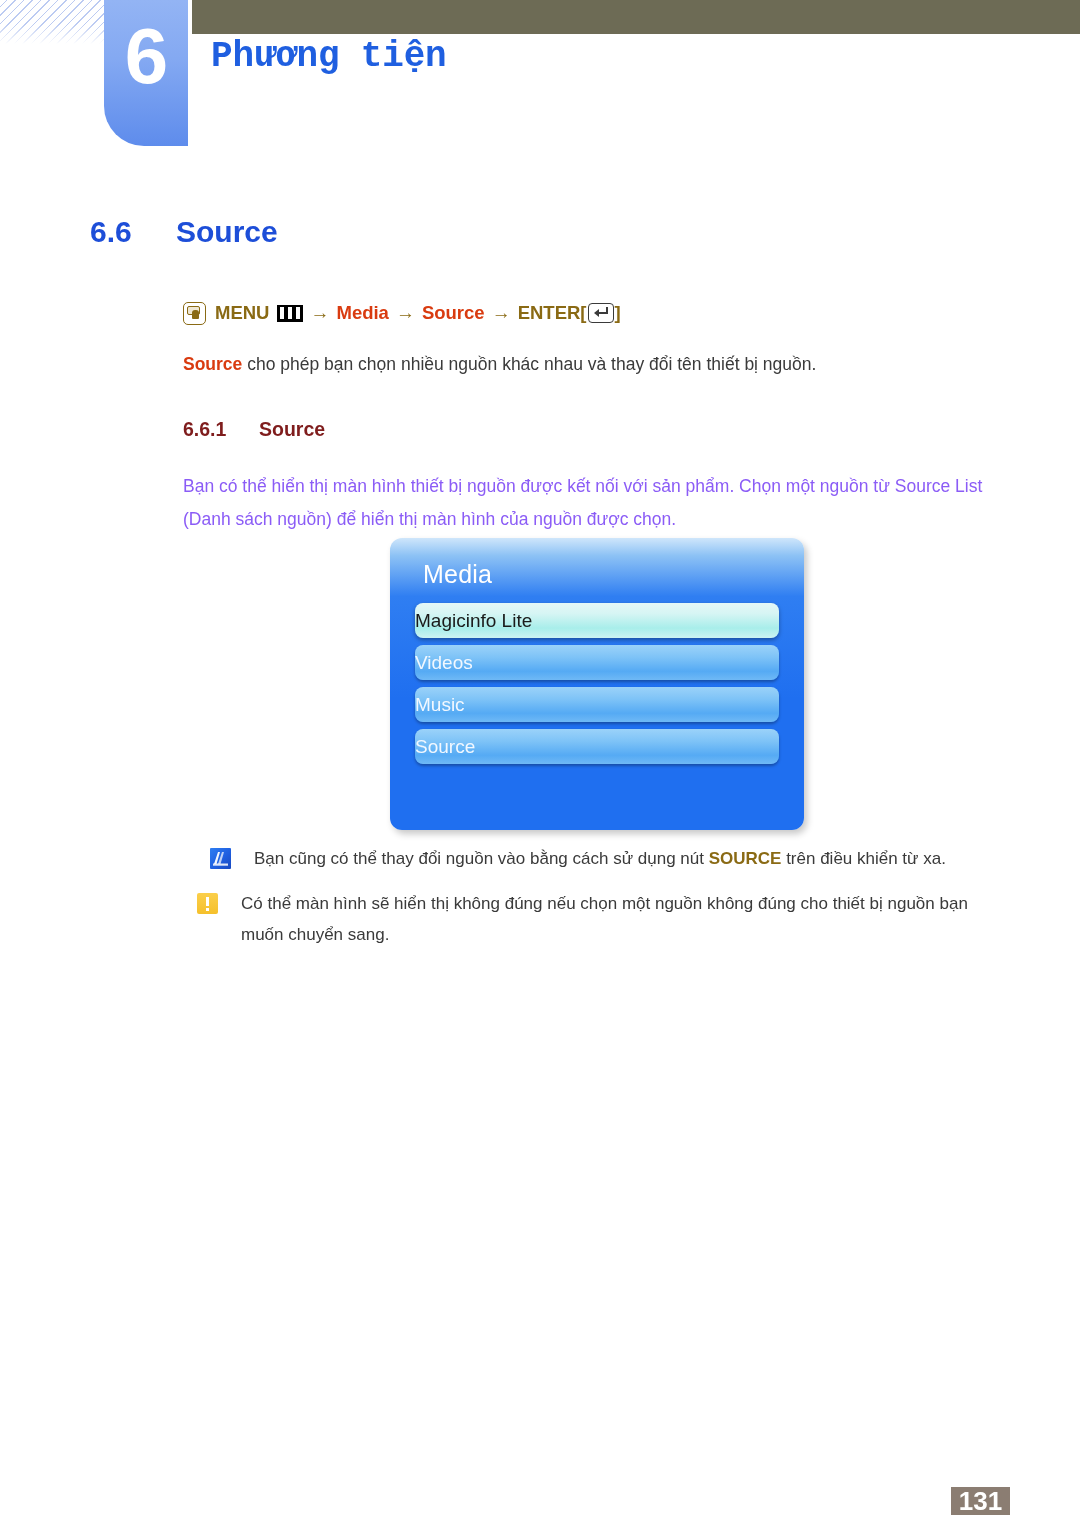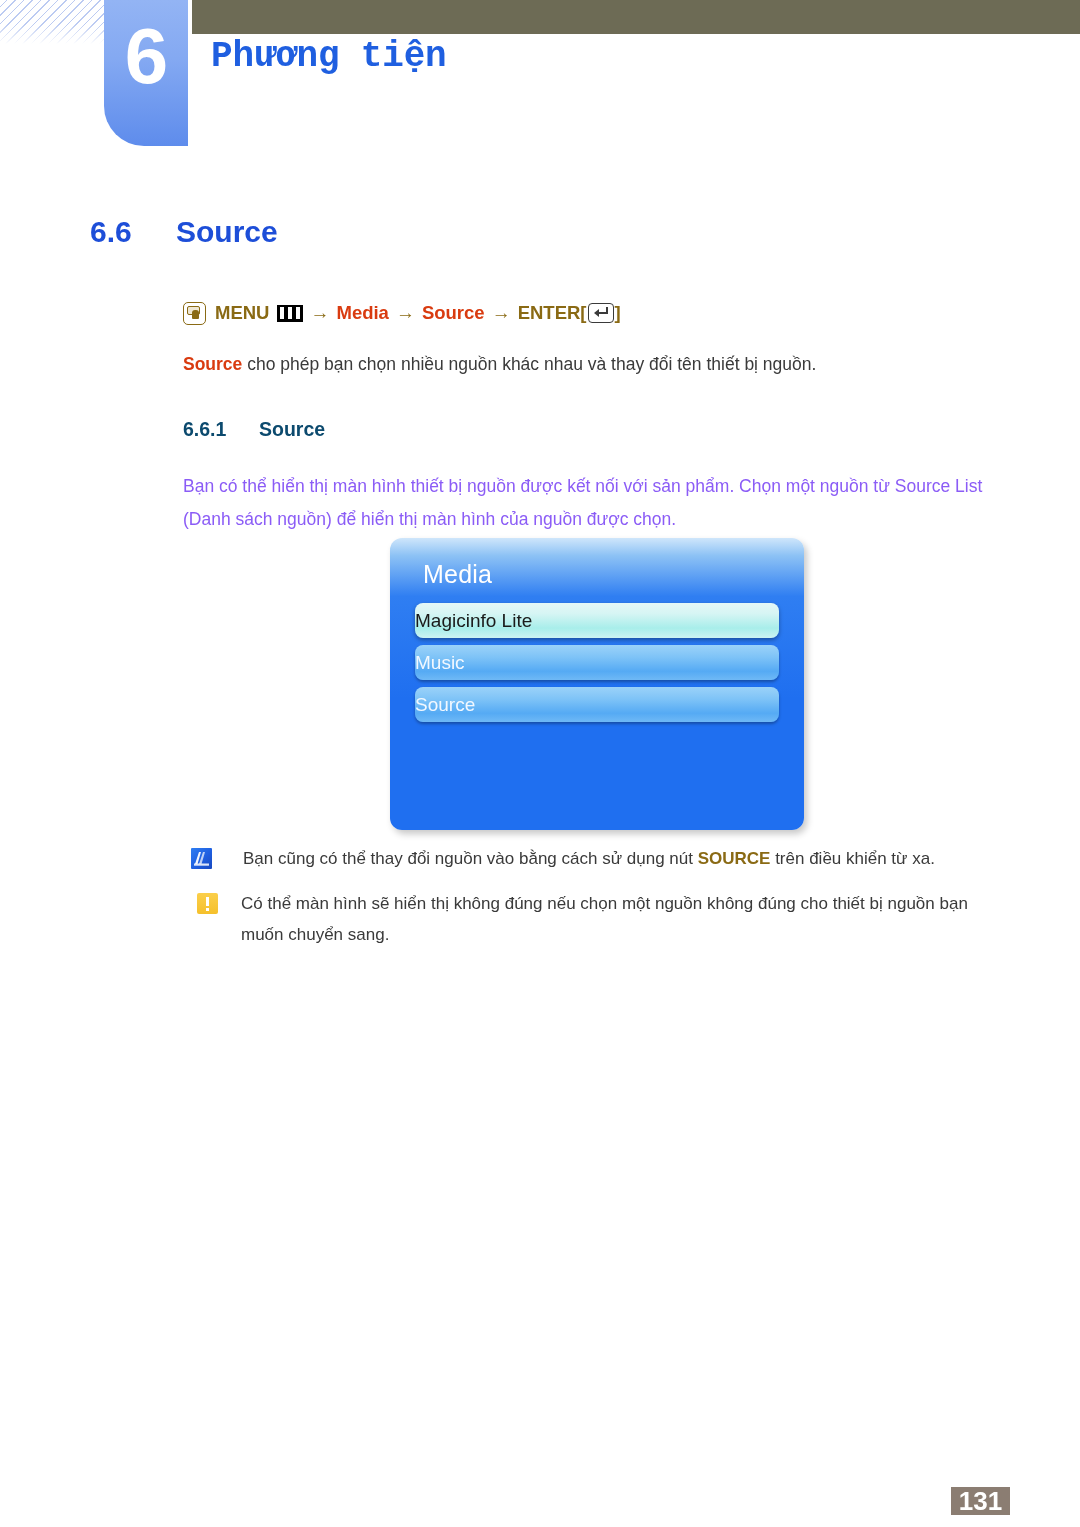--- a/index.html
+++ b/index.html
@@ -184,21 +184,21 @@
     line-height: 29px;
   }
   .intro-line b { color: #d93b10; }
 
   .sub-head {
     position: absolute;
     left: 183px;
     top: 418px;
     font-size: 19.5px;
     font-weight: bold;
-    color: #0c4a6e;
+    color: #7f1d1d;
     white-space: nowrap;
   }
   .sub-head .sub-num { display: inline-block; width: 76px; }
 
   .para {
     position: absolute;
     left: 183px;
     top: 470px;
     width: 812px;
     font-size: 17.5px;
@@ -267,21 +267,21 @@
     display: flex;
     align-items: flex-start;
   }
   .note-row .note-text {
     font-size: 17px;
     color: #3a3a3a;
     line-height: 31px;
   }
   .note-row .note-text b { color: #8a6a14; }
 
-  .note-1 { left: 191px; top: 843px; width: 800px; gap: 8px; }
+  .note-1 { left: 210px; top: 843px; width: 800px; }
   .note-2 { left: 197px; top: 888px; width: 800px; }
 
   .icon-note {
     width: 21px; height: 21px;
     flex: 0 0 auto;
     margin-right: 23px;
     margin-top: 5px;
     background: linear-gradient(135deg, #2f7ef2 0%, #1f5fe0 55%, #1848c0 100%);
     position: relative;
     overflow: hidden;
@@ -398,20 +398,23 @@
 <div class="para">Bạn có thể hiển thị màn hình thiết bị nguồn được kết nối với sản phẩm. Chọn một nguồn từ Source List (Danh sách nguồn) để hiển thị màn hình của nguồn được chọn.</div>
 
 <div class="osd-wrap">
   <div class="osd-panel">
     <div class="osd-title">Media</div>
     <div class="osd-list">
       <div class="osd-item selected">
         <span>Magicinfo Lite</span>
       </div>
       <div class="osd-item">
+        <span>Videos</span>
+      </div>
+      <div class="osd-item">
         <span>Music</span>
       </div>
       <div class="osd-item">
         <span>Source</span>
       </div>
     </div>
   </div>
 </div>
 
 <div class="note-row note-1">

